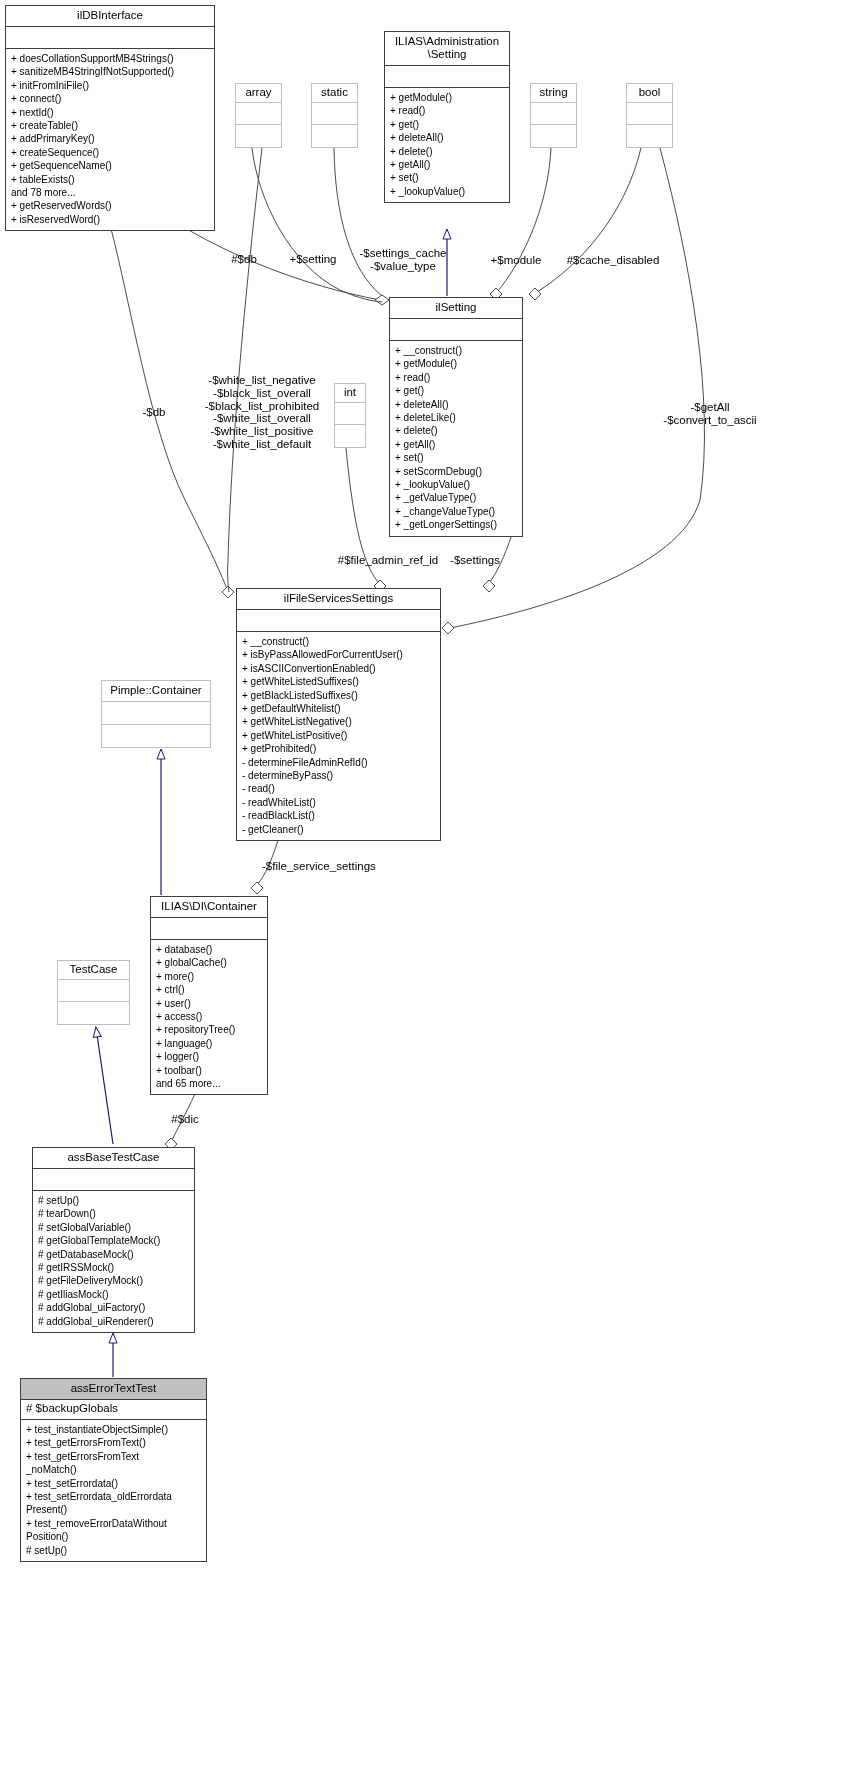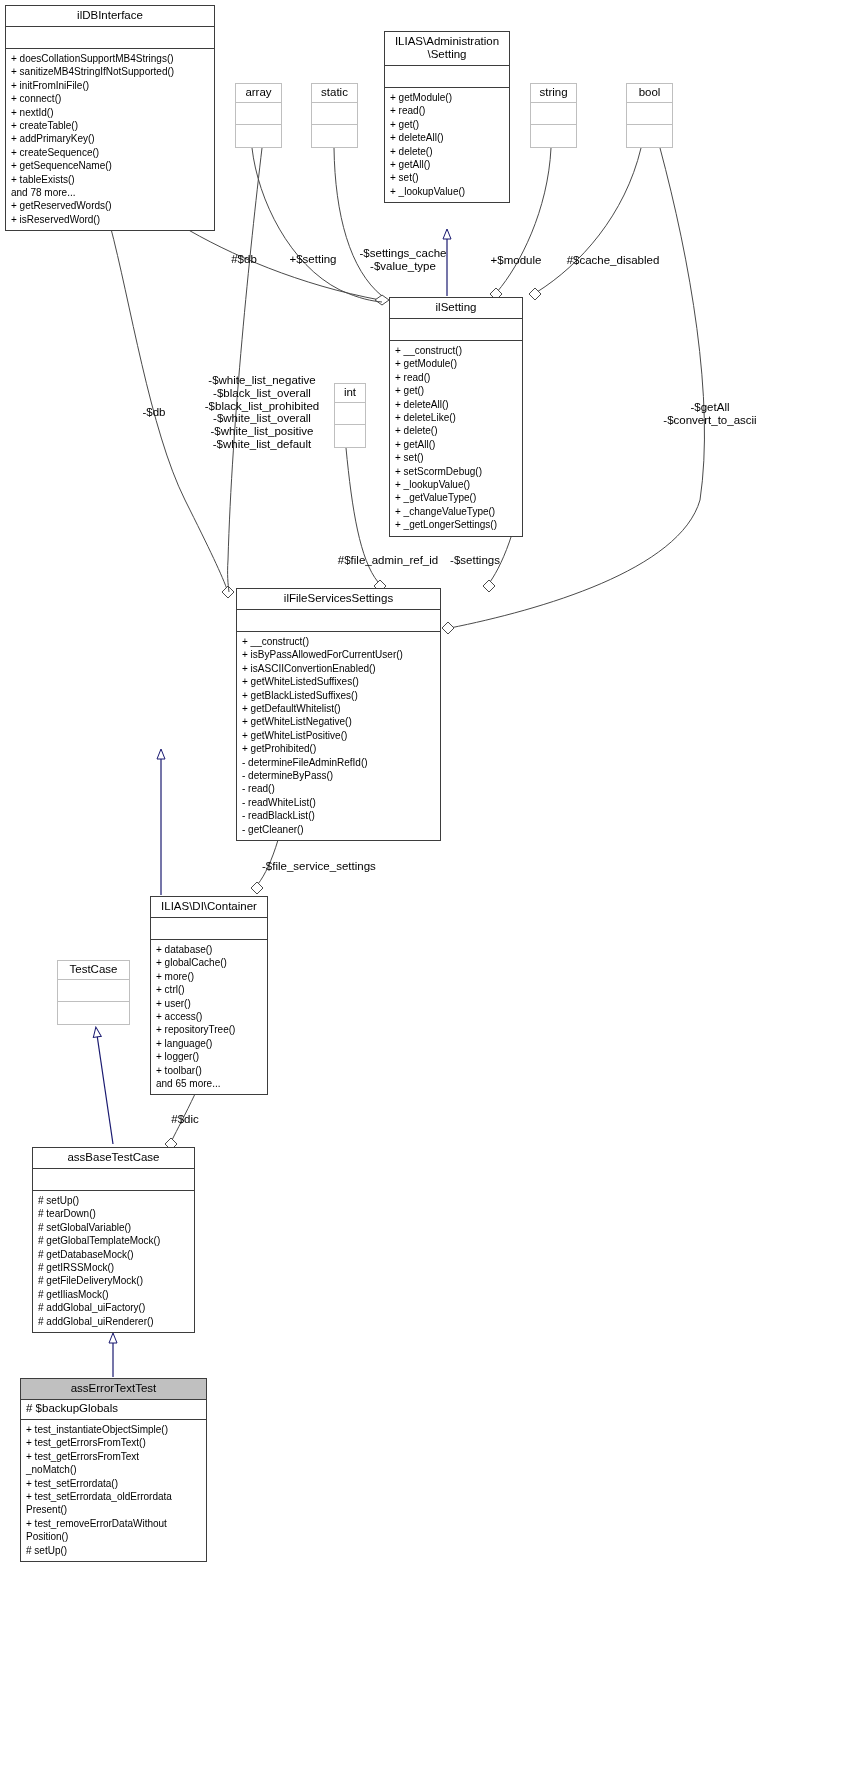--- a/index.html
+++ b/index.html
@@ -235,20 +235,25 @@
       <div>+ getProhibited()</div>
       <div>- determineFileAdminRefId()</div>
       <div>- determineByPass()</div>
       <div>- read()</div>
       <div>- readWhiteList()</div>
       <div>- readBlackList()</div>
       <div>- getCleaner()</div>
     </div>
   </div>
 
+  <div class="uml-box light" style="left:101px; top:680px; width:110px; height:68px;">
+    <div class="title" style="padding:3px 2px 4px;">Pimple::Container</div>
+    <div class="spacer-row"></div>
+    <div class="spacer-row last"></div>
+  </div>
 
   <div class="uml-box" style="left:150px; top:896px; width:118px;">
     <div class="title">ILIAS\DI\Container</div>
     <div class="attrs empty"></div>
     <div class="ops">
       <div>+ database()</div>
       <div>+ globalCache()</div>
       <div>+ more()</div>
       <div>+ ctrl()</div>
       <div>+ user()</div>

